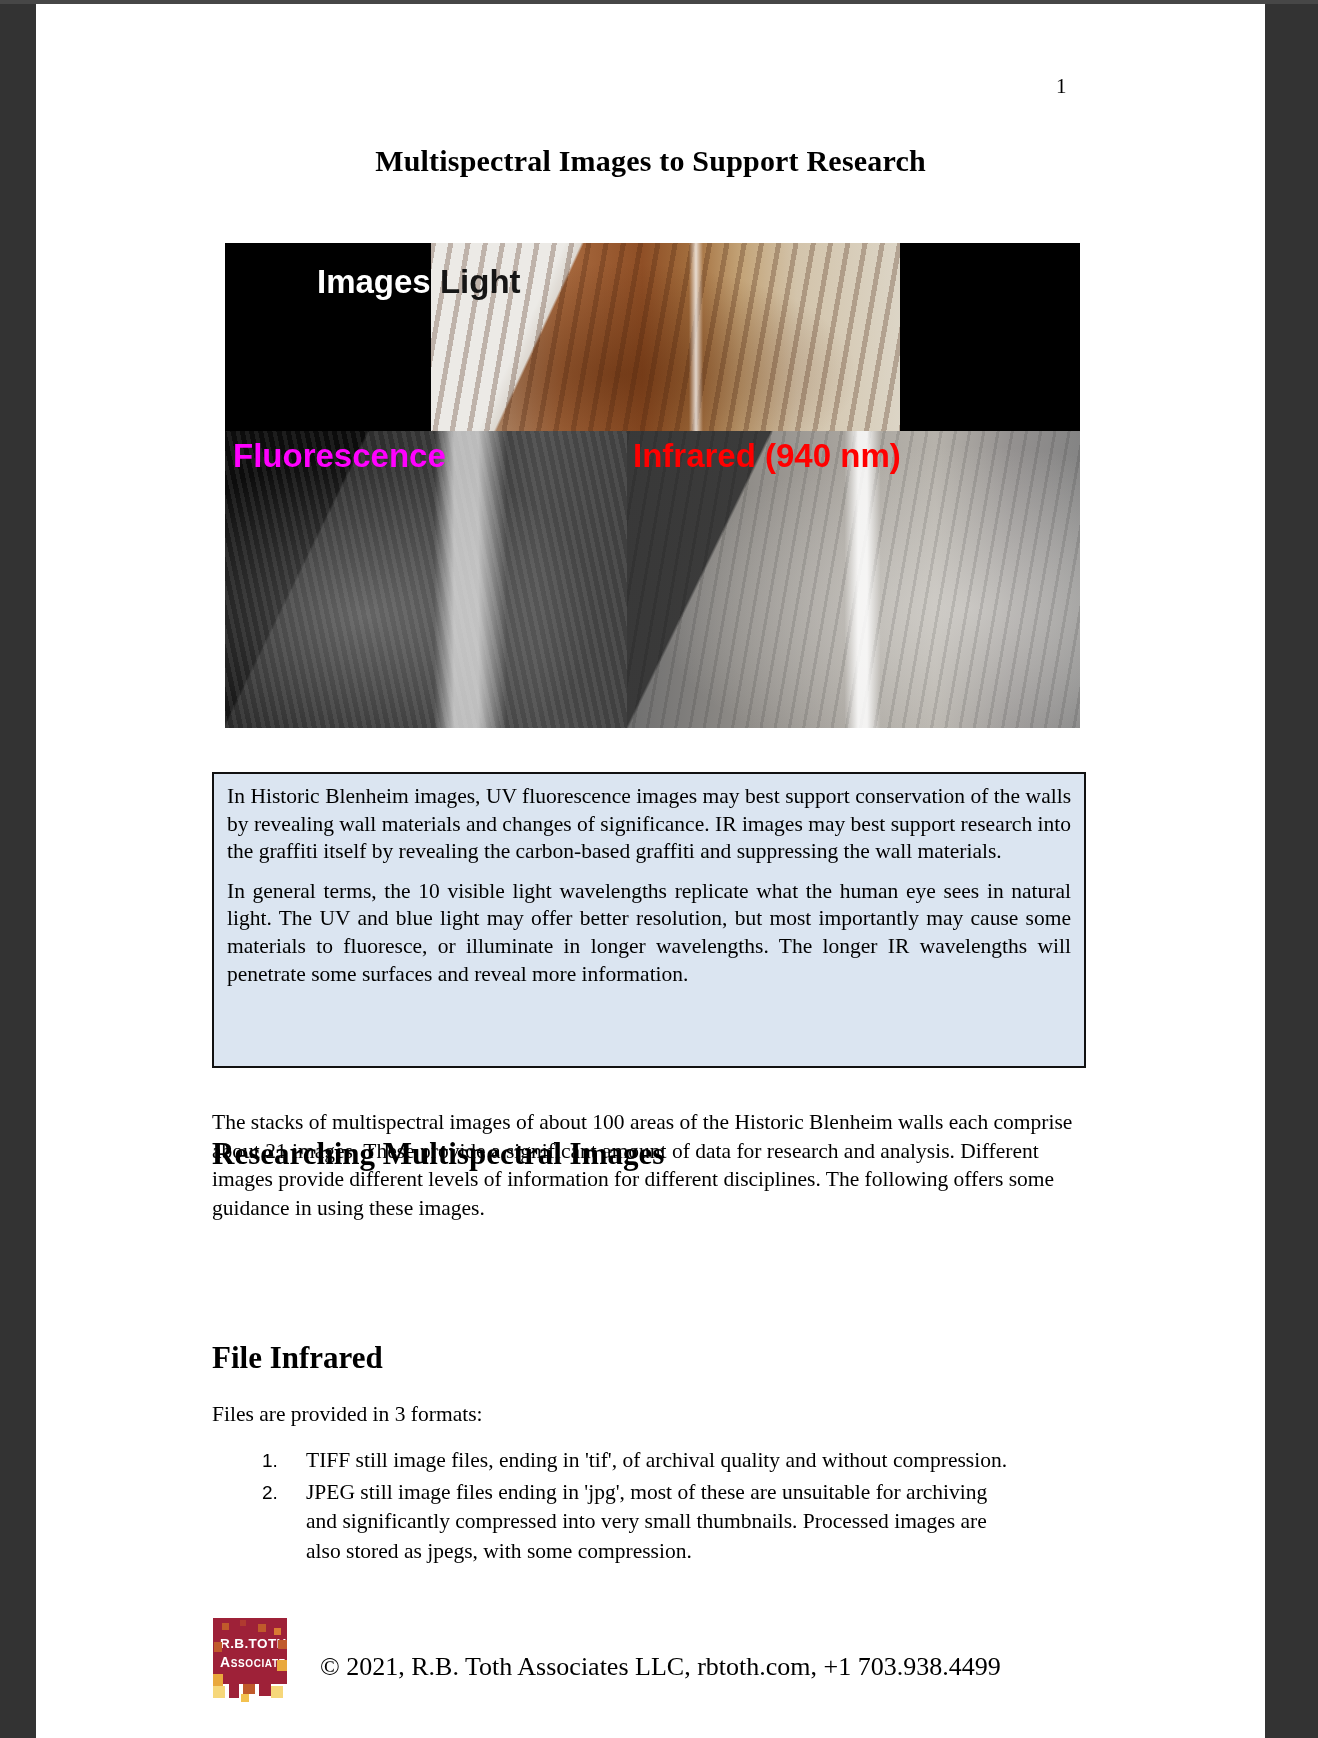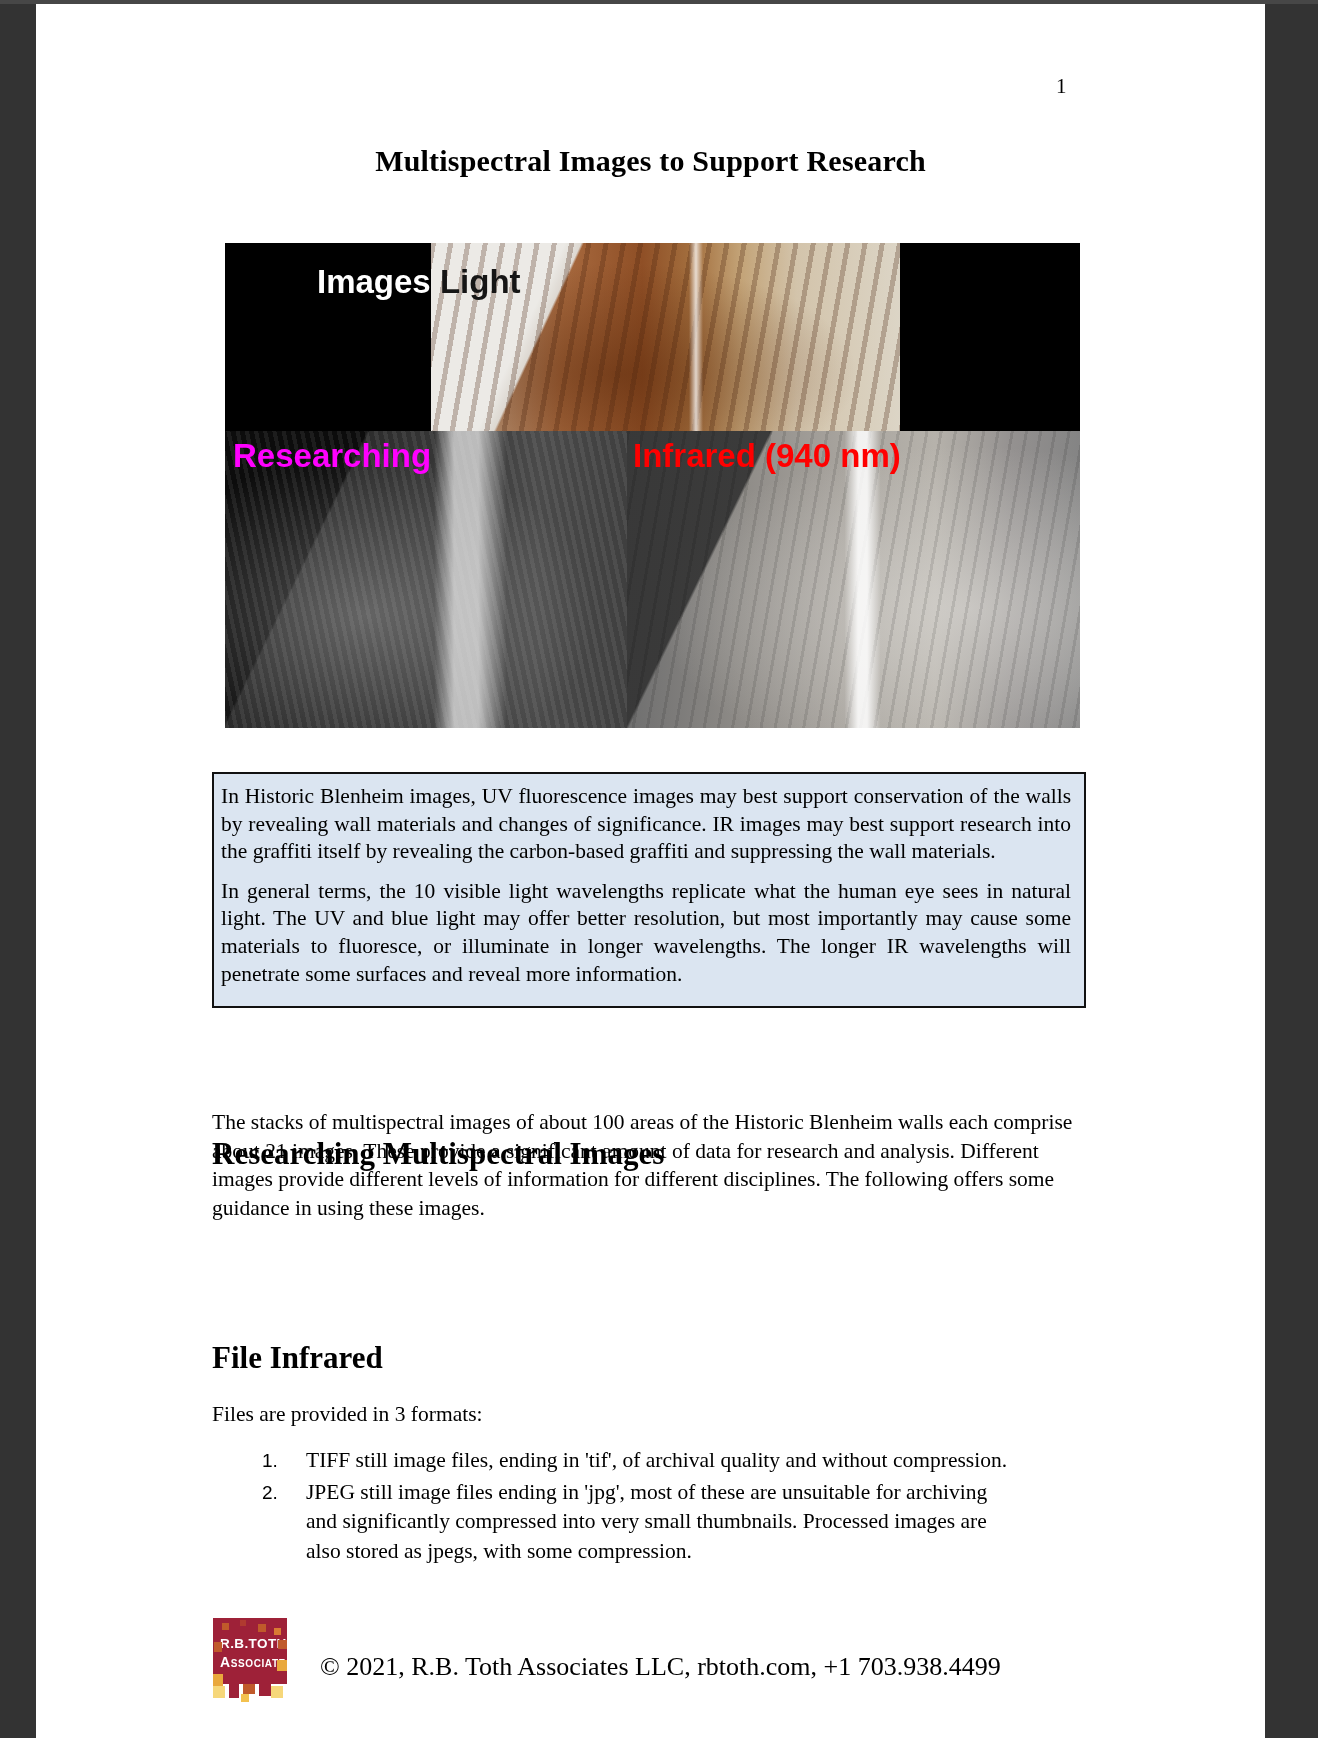--- a/index.html
+++ b/index.html
@@ -50,23 +50,23 @@
       radial-gradient(ellipse at 75% 60%, rgba(225,223,219,0.6), rgba(0,0,0,0) 65%),
       linear-gradient(90deg, #6f6f6f 0%, #8e8b87 25%, #a8a49e 48%, #b6b2ab 68%, #949190 85%, #848484 100%);
   }
   .fig-label{position:absolute;font-family:"Liberation Sans", sans-serif;
     font-weight:bold;font-size:33px;line-height:33px;white-space:nowrap;z-index:3;}
   .label-natural{left:92px;top:22px;}
   .label-fluor{left:8px;top:196px;}
   .label-ir{left:408px;top:196px;}
 
   
-  .callout{position:absolute;left:176px;top:768px;width:874px;height:236px;
+  .callout{position:absolute;left:176px;top:768px;width:874px;height:296px;
     box-sizing:border-box;border:2px solid #111;background:#dbe5f1;
-    padding:9px 13px 0 7px;font-size:21.5px;line-height:27.6px;text-align:justify;}
+    padding:9px 13px 0 13px;font-size:21.5px;line-height:27.6px;text-align:justify;}
   .callout p{margin:0 0 12px 0;}
 
   
   .sec-heading{position:absolute;left:176px;font-weight:bold;font-size:31px;white-space:nowrap;}
   .research-heading{top:1132px;}
   .research-body{position:absolute;left:176px;top:1104px;width:884px;
     font-size:21.5px;line-height:28.5px;}
   .formats-heading{top:1336px;}
   .formats-intro{position:absolute;left:176px;top:1398px;font-size:21.5px;}
   .formats-list{position:absolute;left:226px;top:1442px;width:786px;}
@@ -102,21 +102,21 @@
       <div class="photo photo-natural"></div>
       <div class="fig-black fig-black-right"></div>
     </div>
     <div class="fig-row fig-row2">
       <div class="photo photo-fluor"></div>
       <div class="photo photo-ir"></div>
     </div>
     <div class="fig-label label-natural">
       <span style="color:#ffffff;">Images</span><span style="color:#151515;margin-top:11px;"> Light</span>
     </div>
-    <div class="fig-label label-fluor" style="color:#ff00ff;">Researching</div>
+    <div class="fig-label label-fluor" style="color:#ff00ff;">Fluorescence</div>
     <div class="fig-label label-ir" style="color:#ff0000;">Infrared (940 nm)</div>
   </div>
 
   <div class="callout">
     <p>In Historic Blenheim images, UV fluorescence images may best support conservation of the walls by revealing wall materials and changes of significance. IR images may best support research into the graffiti itself by revealing the carbon-based graffiti and suppressing the wall materials.</p>
     <p>In general terms, the 10 visible light wavelengths replicate what the human eye sees in natural light. The UV and blue light may offer better resolution, but most importantly may cause some materials to fluoresce, or illuminate in longer wavelengths. The longer IR wavelengths will penetrate some surfaces and reveal more information.</p>
   </div>
 
   <div class="sec-heading research-heading">Researching Multispectral Images</div>
   <div class="research-body">The stacks of multispectral images of about 100 areas of the Historic Blenheim walls each comprise about 21 images.  These provide a significant amount of data for research and analysis.  Different images provide different levels of information for different disciplines.  The following offers some guidance in using these images.</div>

